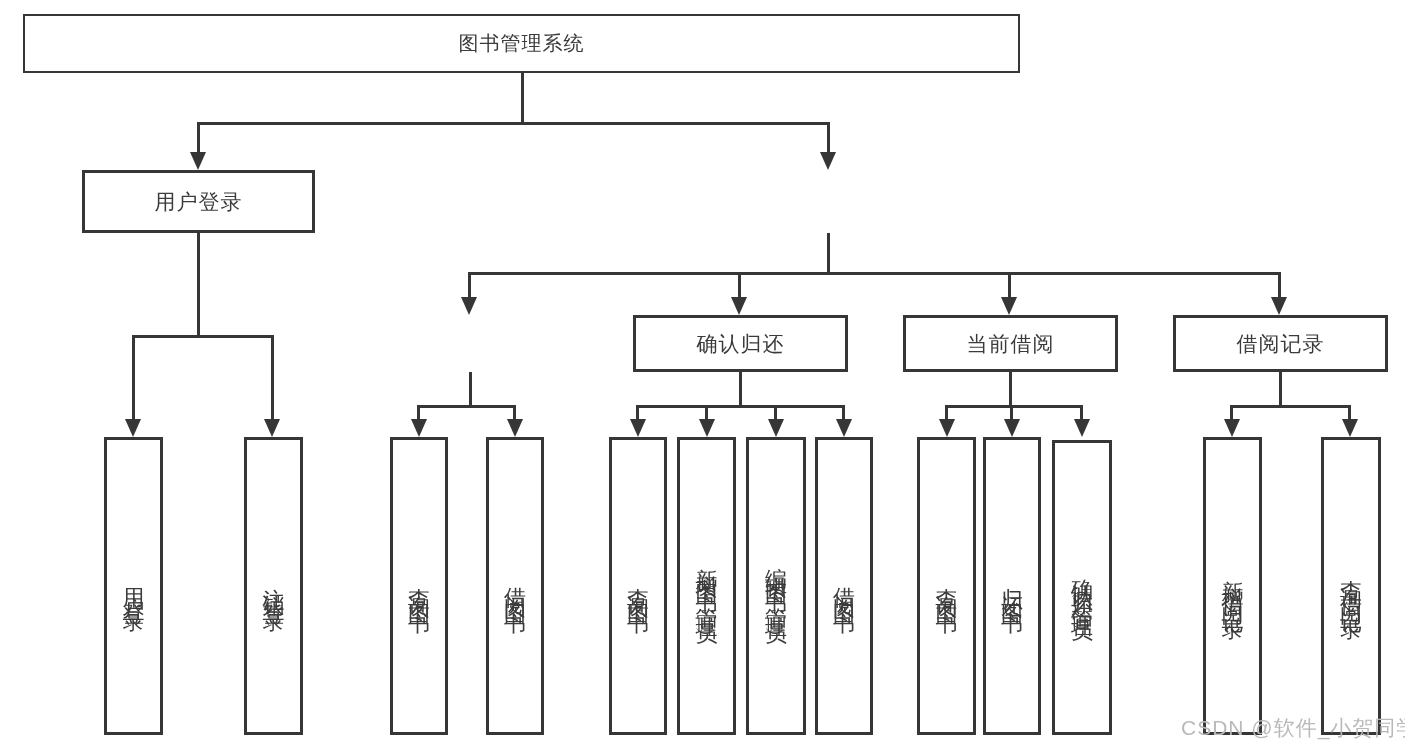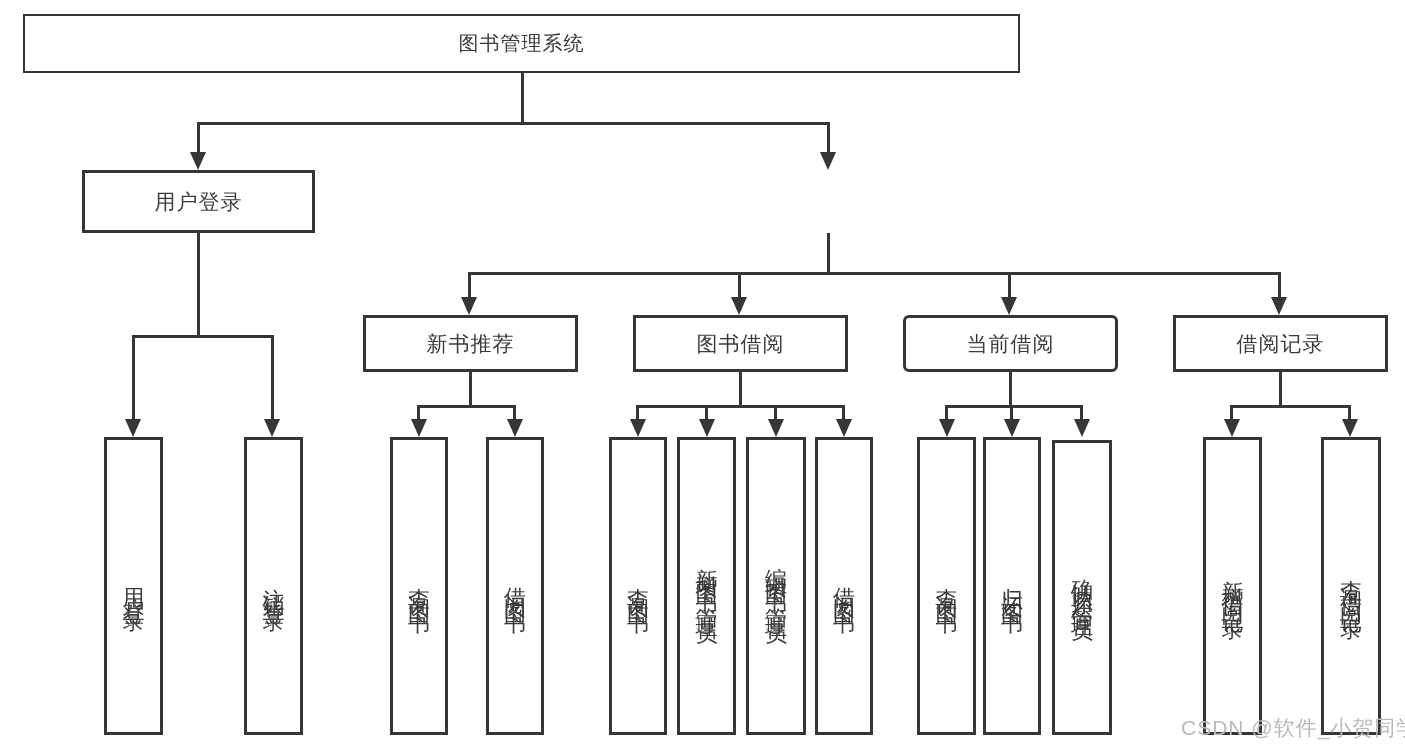--- a/index.html
+++ b/index.html
@@ -50,27 +50,24 @@
   <div class="hline" style="left:468px;top:272px;width:813px;"></div>
   <div class="vline" style="left:468px;top:272px;height:28px;"></div>
   <div class="arrow" style="left:461px;top:297px;"></div>
   <div class="vline" style="left:738px;top:272px;height:28px;"></div>
   <div class="arrow" style="left:731px;top:297px;"></div>
   <div class="vline" style="left:1008px;top:272px;height:28px;"></div>
   <div class="arrow" style="left:1001px;top:297px;"></div>
   <div class="vline" style="left:1278px;top:272px;height:28px;"></div>
   <div class="arrow" style="left:1271px;top:297px;"></div>
 
-  <div class="box" style="left:363px;top:315px;width:215px;height:57px;">
-    <span class="hlabel">新书推荐</span>
+  <div class="box" style="left:633px;top:315px;width:215px;height:57px;">
+    <span class="hlabel">确认归还</span>
   </div>
-  <div class="box" style="left:633px;top:315px;width:215px;height:57px;">
-    <span class="hlabel">图书借阅</span>
-  </div>
-  <div class="box" style="left:903px;top:315px;width:215px;height:57px;border-radius:6px;">
+  <div class="box" style="left:903px;top:315px;width:215px;height:57px;">
     <span class="hlabel">当前借阅</span>
   </div>
   <div class="box" style="left:1173px;top:315px;width:215px;height:57px;">
     <span class="hlabel">借阅记录</span>
   </div>
 
   <div class="vline" style="left:469px;top:372px;height:36px;"></div>
   <div class="hline" style="left:417px;top:405px;width:99px;"></div>
   <div class="vline" style="left:417px;top:405px;height:16px;"></div>
   <div class="arrow" style="left:411px;top:419px;"></div>

